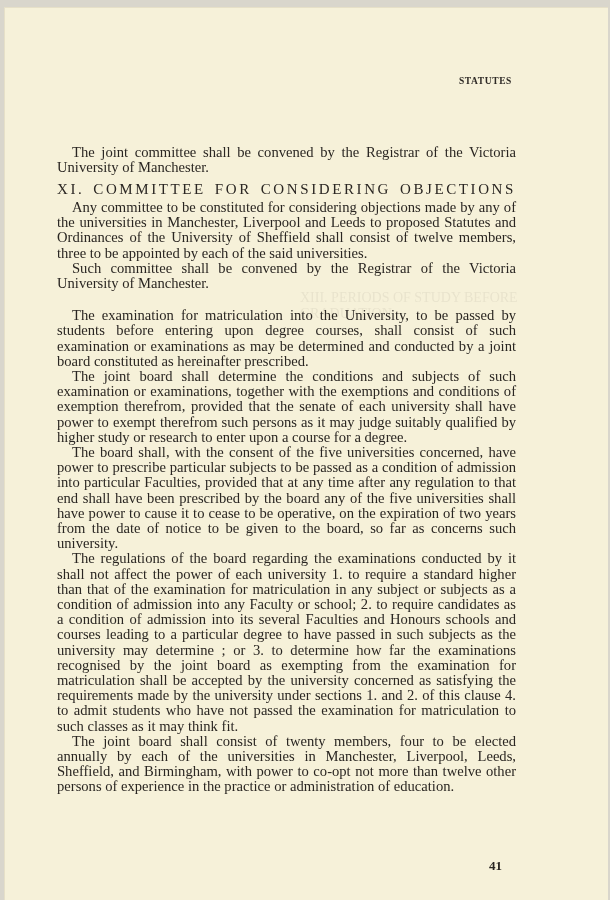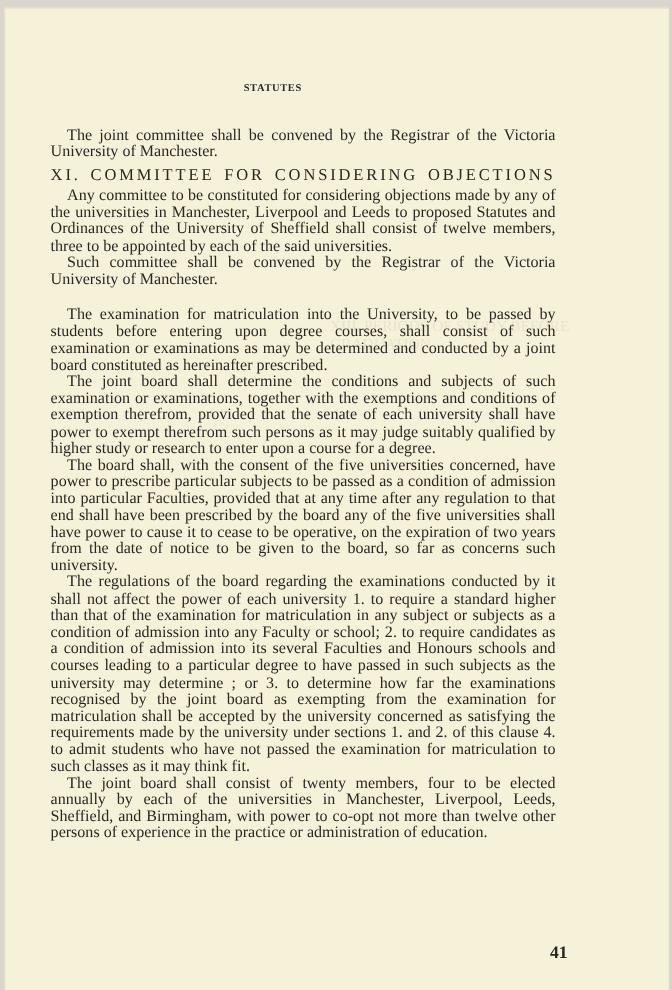--- a/index.html
+++ b/index.html
@@ -8,36 +8,36 @@
     background: #d9d6cc;
     font-family: "Liberation Serif", "DejaVu Serif", serif;
     color: #2a2622;
   }
   .page {
     position: absolute; left: 4px; top: 7px; width: 604px; height: 893px;
     background: #f6f1d9;
     box-shadow: inset 1px 1px 0 #e6e0c8;
   }
   .running-head {
-    position: absolute; top: 76px; left: 0; width: 496px; text-align: center;
+    position: absolute; top: 76px; left: 16px; width: 496px; text-align: right;
     font-size: 9.5px; letter-spacing: 0.6px; font-weight: bold; color: #2d2925;
   }
   .text {
-    position: absolute; left: 46px; width: 459px;
-    font-size: 14.6px; line-height: 15.2px; text-align: justify;
+    position: absolute; left: 57px; width: 459px;
+    font-size: 14.6px; line-height: 15.2px; text-align: justify; margin-top: 29px;
   }
   .text p { margin: 0; text-indent: 15px; }
   .heading {
     text-align: justify; text-align-last: justify;
     font-size: 15px; letter-spacing: 2.6px; line-height: 14.5px; text-indent: 0;
   }
   .heading.center { text-align: center; text-align-last: center; }
   .gap { height: 7px; }
   .page-number {
-    position: absolute; left: 500px; top: 858px; font-size: 16px; font-weight: bold;
+    position: absolute; left: 489px; top: 858px; font-size: 13px; font-weight: bold;
   }
   .ghost {
     position: absolute; color: rgba(120,110,95,0.10); font-size: 14px; pointer-events: none;
   }
 </style>
 </head>
 <body>
 
 <div class="page"></div>
 

